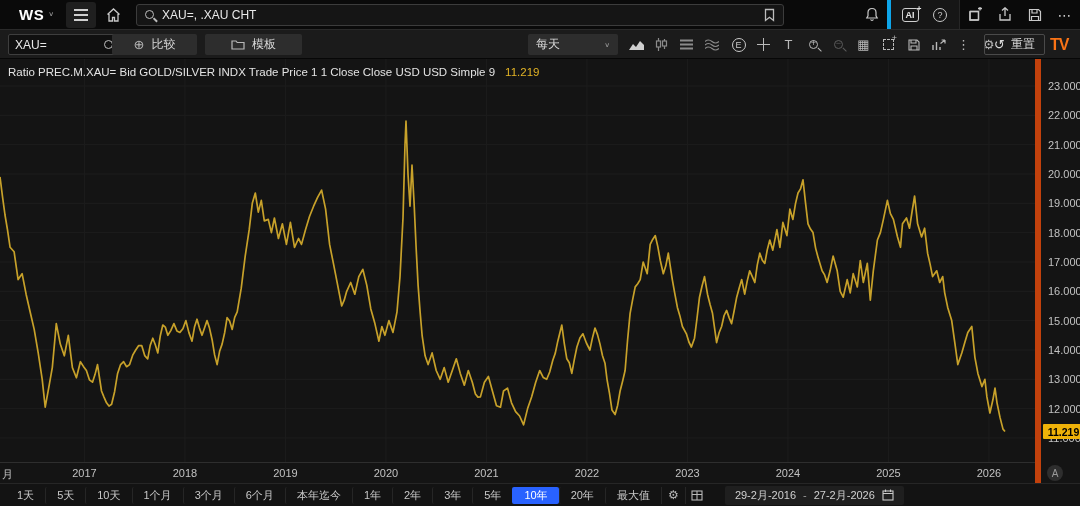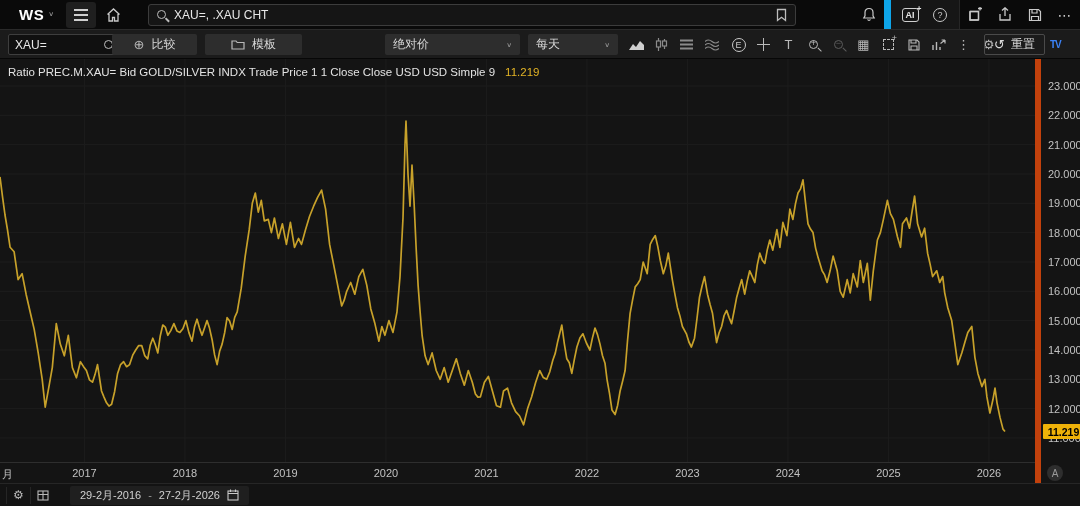--- a/index.html
+++ b/index.html
@@ -12,27 +12,27 @@
 
   
   .topbar{position:absolute;left:0;top:0;width:1080px;height:30px;background:var(--bg-top);
     border-bottom:1px solid #2a2a2a;display:flex;align-items:center;}
   .ws-logo{display:flex;align-items:center;gap:4px;padding:0 10px;height:100%;cursor:pointer;margin-left:9px;}
   .ws-logo b{font-size:15px;color:#fff;letter-spacing:.5px;}
   .chev{font-size:8px;color:#9a9a9a;transform:scaleY(.8);}
   .icon-btn{width:30px;height:26px;display:flex;align-items:center;justify-content:center;color:#c9c9c9;cursor:pointer;flex:0 0 auto;}
   .tile{background:#1f1f1f;border-radius:3px;margin:0 2px;}
   .i-ham{width:14px;height:2px;background:#cfcfcf;box-shadow:0 -5px 0 #cfcfcf,0 5px 0 #cfcfcf;display:inline-block;}
-  .searchbox{height:22px;flex:0 0 648px;margin-left:20px;background:#151515;border:1px solid #3c3c3c;border-radius:3px;
+  .searchbox{height:22px;flex:0 0 648px;margin-left:8px;background:#151515;border:1px solid #3c3c3c;border-radius:3px;
     display:flex;align-items:center;padding:0 8px;gap:8px;}
   .i-search{width:9px;height:9px;border:1.5px solid #bdbdbd;border-radius:50%;position:relative;display:inline-block;flex:0 0 auto;}
   .i-search::after{content:"";position:absolute;width:5px;height:1.5px;background:#bdbdbd;transform:rotate(45deg);right:-5px;bottom:-2px;}
   .search-val{font-size:12px;color:#e8e8e8;flex:1;}
   .tb-right{margin-left:auto;display:flex;align-items:center;height:100%;}
-  .tb-panel{display:flex;align-items:center;height:100%;background:#161616;padding:0 4px;border-left:7px solid #0ea5e9;border-right:1px solid #262626;}
+  .tb-panel{display:flex;align-items:center;height:100%;background:#161616;padding:0 4px;border-left:4px solid #0ea5e9;border-right:1px solid #262626;}
   .ai-box{border:1.2px solid #cfcfcf;border-radius:3px;font-size:9px;font-weight:bold;color:#e3e3e3;padding:1px 3px;position:relative;}
   .ai-box i{position:absolute;top:-5px;right:-4px;font-style:normal;font-size:8px;color:#e3e3e3;}
   .q-circle,.e-circle{width:14px;height:14px;border:1.2px solid #c9c9c9;border-radius:50%;display:flex;align-items:center;justify-content:center;font-size:9px;color:#c9c9c9;}
   svg.ic{display:block;}
   .more{font-size:14px;color:#c9c9c9;letter-spacing:1px;}
 
   
   .toolbar2{position:absolute;left:0;top:30px;width:1080px;height:29px;background:var(--bg-bar);border-bottom:1px solid #070707;}
   .toolbar2 .grp{position:absolute;top:4px;height:21px;display:flex;align-items:center;}
   .field{background:#101010;border:1px solid #3e3e3e;border-radius:2px;height:21px;display:flex;align-items:center;padding:0 6px;gap:6px;}
@@ -46,21 +46,21 @@
   .i-plusbox{width:11px;height:11px;border:1.2px dashed #b9b9b9;position:relative;display:inline-block;}
   .i-plusbox::after{content:"+";position:absolute;right:-4px;top:-7px;font-size:9px;color:#b9b9b9;}
   .i-zoom{width:9px;height:9px;border:1.4px solid currentColor;border-radius:50%;position:relative;display:inline-block;}
   .i-zoom::after{content:"";position:absolute;width:5px;height:1.4px;background:currentColor;transform:rotate(45deg);right:-5px;bottom:-2px;}
   .i-zoom b{position:absolute;left:0;right:0;top:-3px;text-align:center;font-size:9px;font-weight:normal;}
   .i-cross{width:13px;height:13px;position:relative;display:inline-block;}
   .i-cross::before{content:"";position:absolute;left:6px;top:0;width:1.4px;height:13px;background:#b9b9b9;}
   .i-cross::after{content:"";position:absolute;top:6px;left:0;height:1.4px;width:13px;background:#b9b9b9;}
   .reset-btn{border:1px solid #4a4a4a;border-radius:2px;height:21px;display:flex;align-items:center;padding:0 9px;gap:6px;
     font-size:12px;color:#d8d8d8;cursor:pointer;}
-  .tv{font-weight:bold;font-size:10px;color:#3b82f6;letter-spacing:-1px;}
+  .tv{font-weight:bold;font-size:16px;color:#f97316;letter-spacing:-1px;}
 
   
   .chart{position:absolute;left:0;top:59px;width:1035px;height:403px;background:var(--bg-chart);overflow:hidden;}
   #plot{position:absolute;left:0;top:0;}
   .legend{position:absolute;left:8px;top:7px;font-size:11.5px;color:#e3e3e3;display:flex;gap:10px;z-index:3;}
   .legend .val{color:#e3b425;}
   .yaxis{position:absolute;left:1035px;top:59px;width:45px;height:424px;background:var(--bg-chart);border-left:6px solid #c2410c;}
   .ylab{position:absolute;left:7px;font-size:11px;color:#c2c2c2;transform:translateY(-50%);}
   .price-badge{position:absolute;left:2px;width:41px;height:15px;background:var(--badge);color:#000;font-size:10.5px;
     font-weight:bold;display:flex;align-items:center;justify-content:center;border-radius:1px;z-index:2;}
@@ -152,26 +152,20 @@
       <span style="font-size:13px;color:#b9b9b9;">⊕</span>
       <span>比较</span>
     </div>
   </div>
   <div class="grp" style="left:205px;">
     <div class="btn" style="width:97px;">
       <svg class="ic" width="14" height="11" viewBox="0 0 14 11">
           <path d="M1 2h4l1.2 1.5H13V10H1z" fill="none" stroke="#b9b9b9" stroke-width="1.2"></path>
         </svg>
       <span>模板</span>
-    </div>
-  </div>
-  <div class="grp" style="left:385px;">
-    <div class="dd" style="width:135px;">
-      <span>绝对价</span>
-      <span class="chev">∨</span>
     </div>
   </div>
   <div class="grp" style="left:528px;">
     <div class="dd" style="width:90px;">
       <span>每天</span>
       <span class="chev">∨</span>
     </div>
   </div>
   <div class="grp" style="left:624px;">
     <div class="tool">
@@ -315,20 +309,36 @@
       <span class="xlab" style="left: 586.9px;">2022</span>
       <span class="xlab" style="left: 687.4px;">2023</span>
       <span class="xlab" style="left: 787.9px;">2024</span>
       <span class="xlab" style="left: 888.4px;">2025</span>
       <span class="xlab" style="left: 988.9px;">2026</span>
     </div>
 </div>
 <div class="a-btn">A</div>
 
 <div class="rangebar">
+  <div id="rangeButtons" style="display:flex;align-items:center;">
+      <div class="rb">1天</div>
+      <div class="rb">5天</div>
+      <div class="rb">10天</div>
+      <div class="rb">1个月</div>
+      <div class="rb">3个月</div>
+      <div class="rb">6个月</div>
+      <div class="rb">本年迄今</div>
+      <div class="rb">1年</div>
+      <div class="rb">2年</div>
+      <div class="rb">3年</div>
+      <div class="rb">5年</div>
+      <div class="rb sel">10年</div>
+      <div class="rb">20年</div>
+      <div class="rb">最大值</div>
+    </div>
   <div class="rb-ic">
       <span>⚙</span>
     </div>
   <div class="rb-ic">
     <svg class="ic" width="12" height="11" viewBox="0 0 12 11">
         <rect x="1" y="1" width="10" height="9" fill="none" stroke="#b9b9b9" stroke-width="1.1"></rect>
         <path d="M1 4.5h10M6 1v9" stroke="#b9b9b9" stroke-width="1.1"></path>
       </svg>
   </div>
   <div class="datebox">

